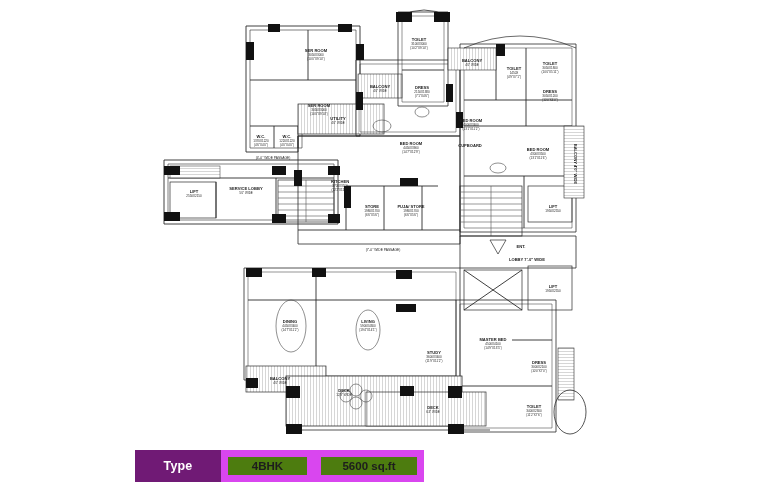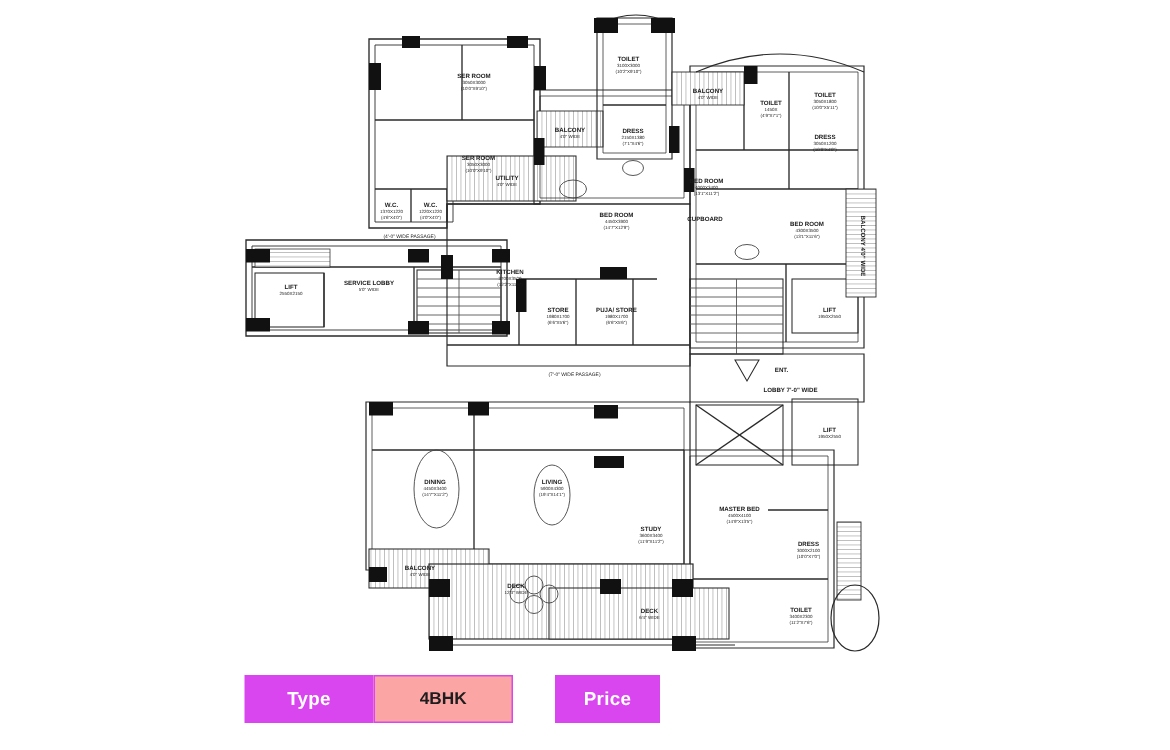--- a/index.html
+++ b/index.html
@@ -6,26 +6,26 @@
   body{width:780px;height:500px;position:relative;overflow:hidden;
        font-family:"Liberation Sans",sans-serif;}
 
   
   #plan-stage{position:absolute;left:160px;top:0px;width:440px;height:440px;}
   #plan-svg{display:block;width:440px;height:440px;}
 
   
   #info-bar{position:absolute;left:135px;top:450px;width:510px;height:32px;
             display:flex;align-items:stretch;}
-  .info-label{background:#d946ef;color:#ffffff;font-size:12.5px;font-weight:bold;
+  .info-label{background:#701a75;color:#ffffff;font-size:12.5px;font-weight:bold;
               display:flex;align-items:center;justify-content:center;
-              letter-spacing:.2px;margin-left:28px;}
-  .info-value{background:#fca5a5;color:#1d1d1d;font-size:11.5px;font-weight:bold;
+              letter-spacing:.2px;}
+  .info-value{background:#4d7c0f;color:#1d1d1d;font-size:11.5px;font-weight:bold;
               display:flex;align-items:center;justify-content:center;
-              border:1px solid #d946ef;box-sizing:border-box;}
+              border:7px solid #d946ef;box-sizing:border-box;}
   .cell-type-label{width:86px;}
   .cell-type-value{width:93px;}
   .cell-carpet-label{width:95px;}
   .cell-carpet-value{width:110px;}
   .cell-price-label{width:70px;}
   .cell-price-value{width:88px;}
 </style>
 </head>
 <body>
 
@@ -353,14 +353,14 @@
     <g id="passage-labels">
         <text x="113" y="158" text-anchor="middle" dominant-baseline="middle" font-size="3.3" font-family="&quot;Liberation Sans&quot;, sans-serif" fill="#1b1b1b">(4'-0" WIDE PASSAGE)</text>
         <text x="223" y="250" text-anchor="middle" dominant-baseline="middle" font-size="3.3" font-family="&quot;Liberation Sans&quot;, sans-serif" fill="#1b1b1b">(7'-0" WIDE PASSAGE)</text>
       </g>
   </svg>
 </div>
 
 <div id="info-bar">
   <div class="info-label cell-type-label">Type</div>
   <div class="info-value cell-type-value">4BHK</div>
-  <div class="info-label cell-price-label">Price</div>
+  <div class="info-value cell-carpet-value">5600 sq.ft</div>
 </div>
 
 </body></html>

